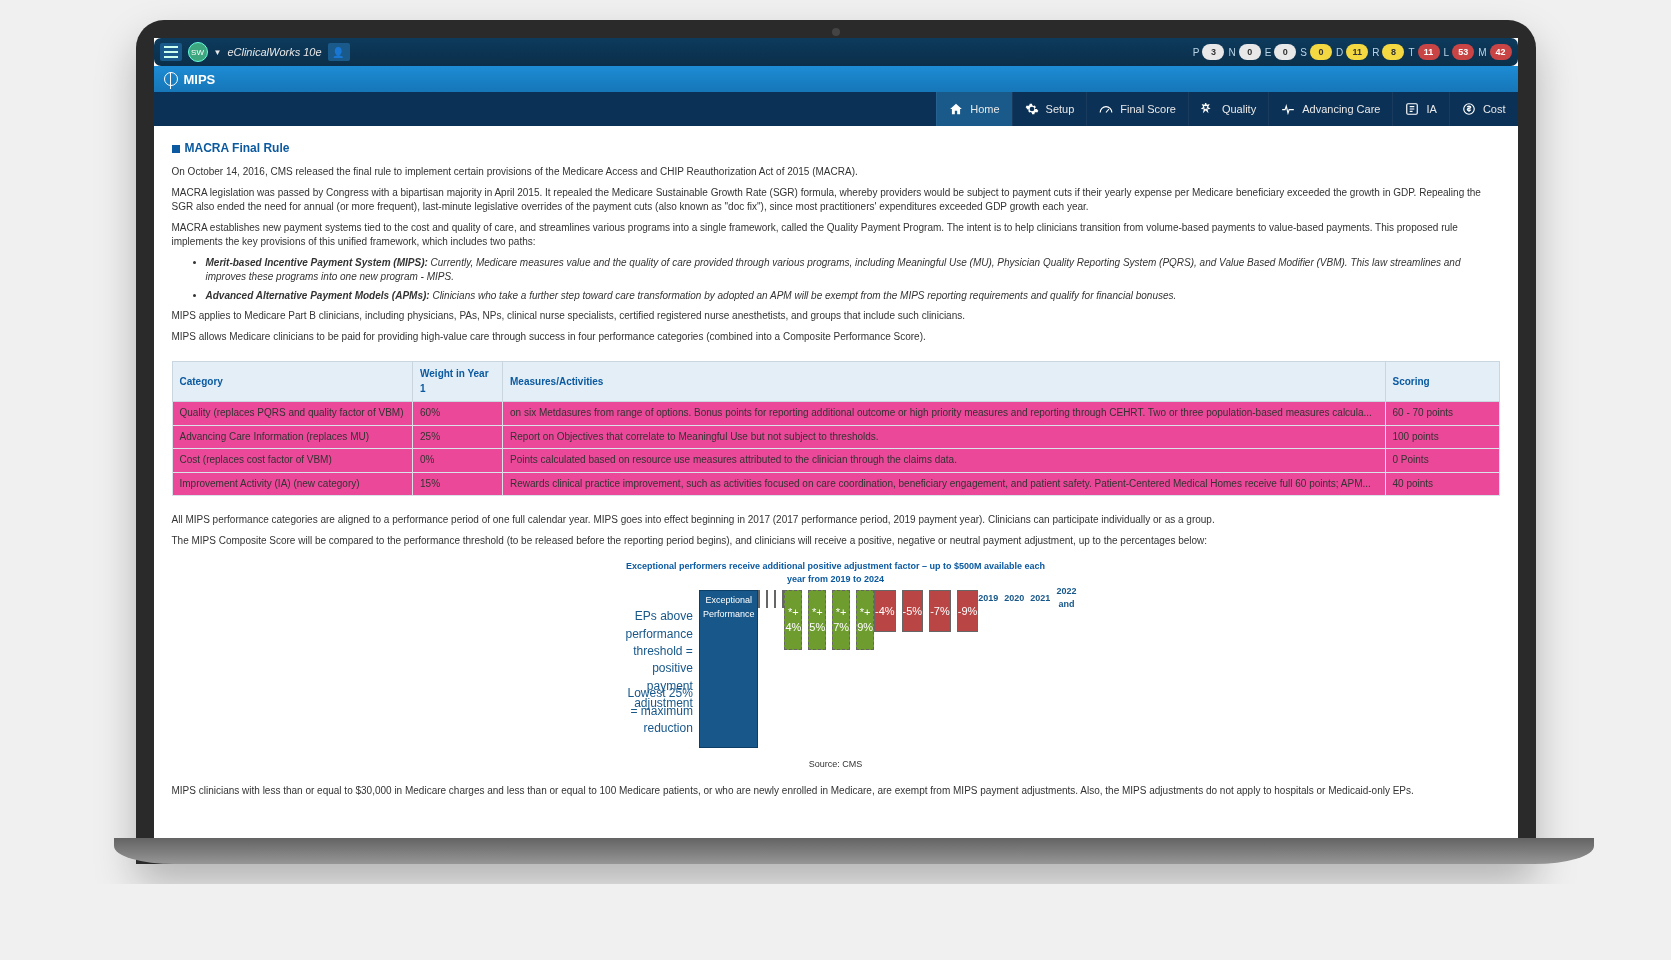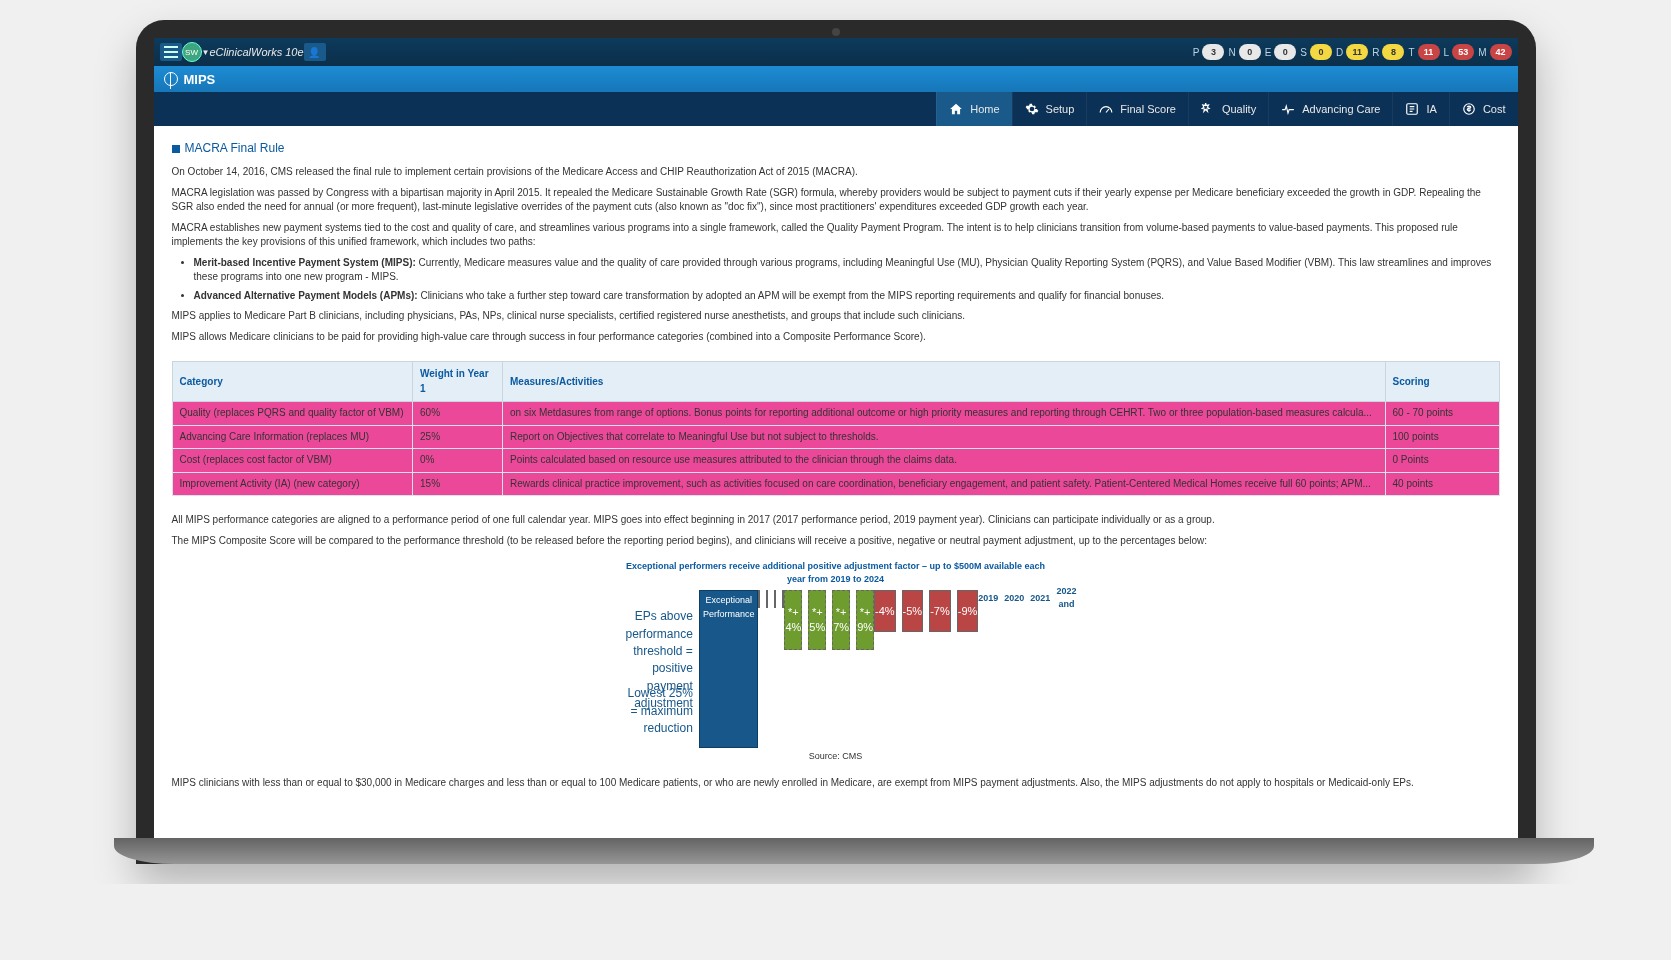--- a/index.html
+++ b/index.html
@@ -46,21 +46,22 @@
 
 
 .topbar {
   background: linear-gradient(#0d3a5c, #0b2f4a);
   height: 28px;
   display: flex;
   align-items: center;
   color: #e8e8e8;
   font-size: 11px;
   padding: 0 6px;
-  gap: 0;
+  gap: 6px;
+  border-radius: 7px;
 }
 .hamburger {
   width: 22px; height: 18px;
   background: #1a5a8a;
   border-radius: 2px;
   display: flex;
   flex-direction: column;
   justify-content: center;
   gap: 3px;
   padding: 3px 4px;
@@ -133,31 +134,31 @@
   flex:1;
   overflow:auto;
   padding: 14px 18px;
   font-size: 10px;
   color:#333;
   line-height: 1.45;
 }
 .section-title {
   color:#0b5aa0;
   font-size:12px;
-  font-weight:normal;
+  font-weight:bold;
   margin-bottom:8px;
   display:flex; align-items:center; gap:5px;
 }
 .section-title::before {
   content:"";
   width:8px;height:8px;background:#0b5aa0;
 }
 .content p { margin: 6px 0; }
 .content ul { margin: 6px 0 6px 22px; }
-.content li { margin: 4px 0; }
+.content li { margin: 4px 12px; font-style: italic; }
 
 table.mips {
   width:100%;
   border-collapse: collapse;
   margin:17px 0;
   font-size:10px;
 }
 table.mips th {
   background:#e3eef7;
   color:#0b5aa0;
@@ -188,21 +189,21 @@
 .chart-row { display:flex; gap:6px; }
 .chart-cell {
   flex:1; color:#fff;
   display:flex; align-items:center; justify-content:center;
   border:1px dashed #666;
 }
 .row-top .chart-cell { height:18px; background:#17578a; border-style:solid; }
 .row-pos .chart-cell { height:60px; background:#6e9c2e; font-size:11px; }
 .row-neg .chart-cell { height:42px; background:#b94545; font-size:11px; border-style:solid; }
 .year-row .chart-cell { height:16px; background:none; border:none; color:#17578a; font-weight:bold; }
-.source { margin-top:2px; font-size:9px; color:#333; }
+.source { margin-top:10px; font-size:9px; color:#333; }
 </style>
 </head>
 <body>
 
 <div class="laptop">
   <div class="camera"></div>
   <div class="screen">
 
     <div class="topbar">
       <div class="hamburger">

